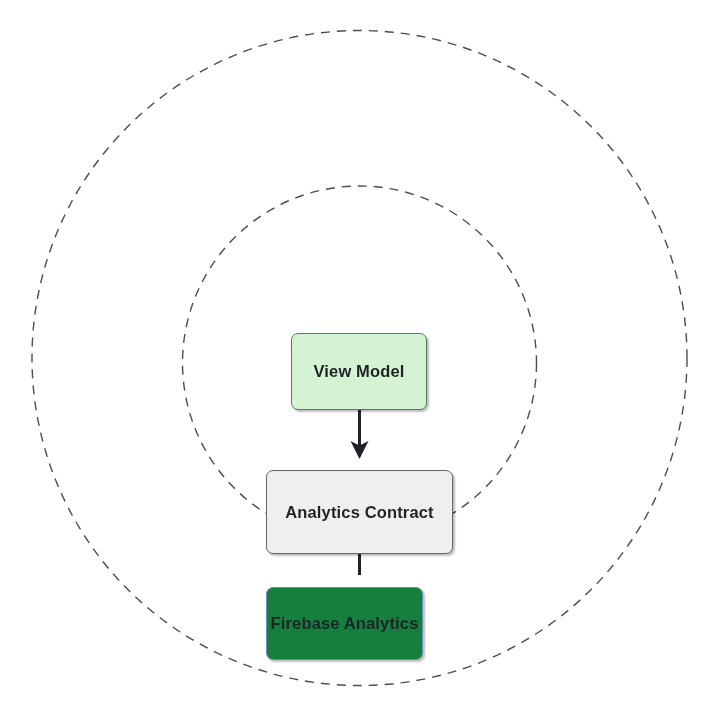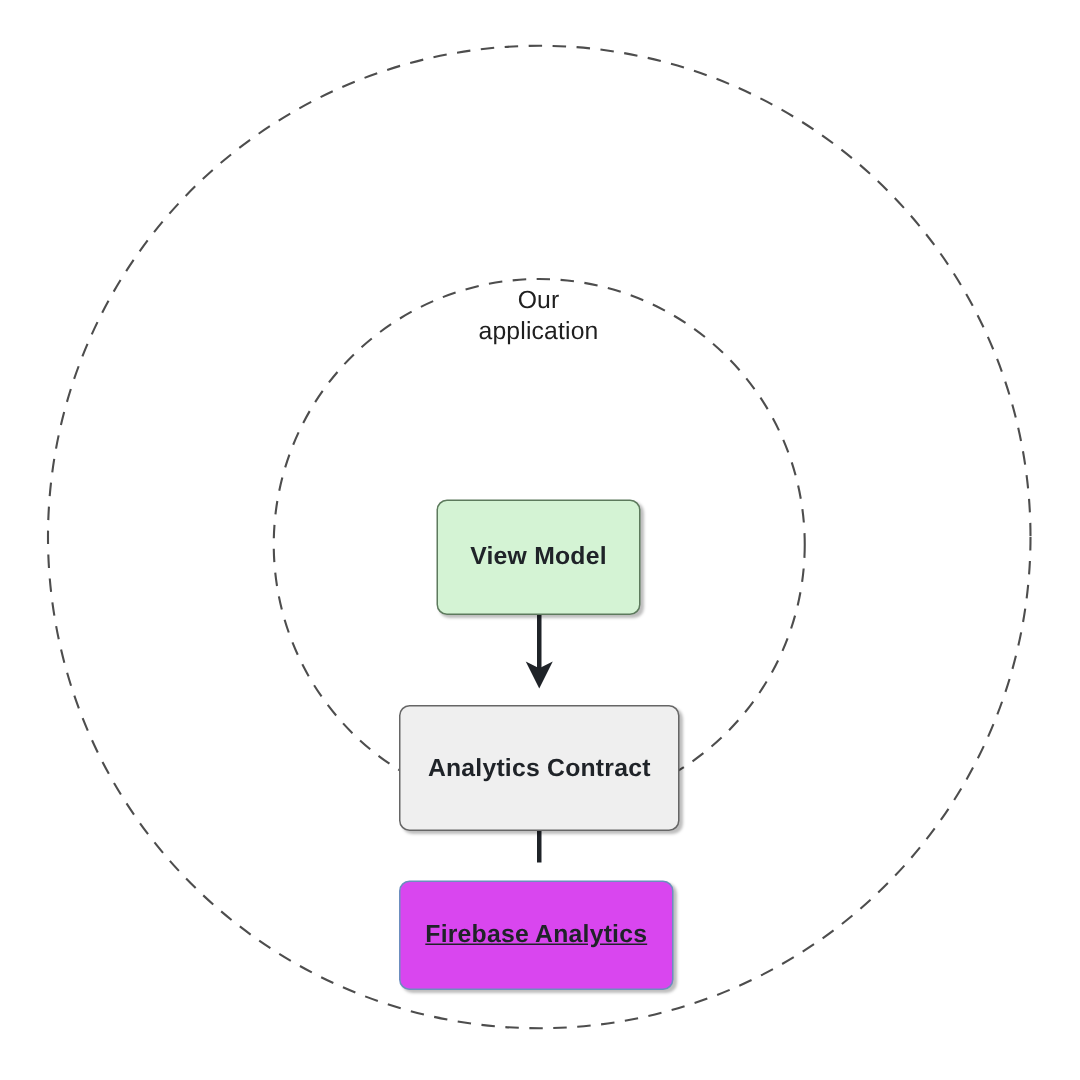--- a/index.html
+++ b/index.html
@@ -81,25 +81,24 @@
     left: 266px;
     top: 458px;
     width: 187px;
     height: 84px;
     background: #efefef;
     border: 1.3px solid #666666;
   }
   #node-firebase-analytics {
     left: 266px;
     top: 575px;
-    width: 183px;
+    width: 157px;
     height: 73px;
-    background: #d946ef;
+    background: #15803d;
     border: 1.3px solid #6c8ebf;
-    text-decoration: underline;
   }
   .edge-line {
     stroke: #1f2328;
     stroke-width: 3;
     fill: none;
   }
   .edge-head {
     fill: #1f2328;
     stroke: none;
   }
@@ -120,22 +119,20 @@
       <path class="edge-head" d="M 359.5 459 L 350.5 441 L 359.5 445.5 L 368.5 441 Z"></path>
     </g>
 
     <g>
       <line class="edge-line" x1="359.5" y1="575" x2="359.5" y2="543"></line>
       <path class="edge-head" d="M 359.5 531 L 350.5 549 L 359.5 544.5 L 368.5 549 Z"></path>
     </g>
   </svg>
 
 
-  <div class="ring-label" id="label-our-application">Our
-application</div>
 
   <div class="node-box" id="node-view-model">
     <span>View Model</span>
   </div>
 
   <div class="node-box" id="node-analytics-contract">
     <span>Analytics Contract</span>
   </div>
 
   <div class="node-box" id="node-firebase-analytics">

